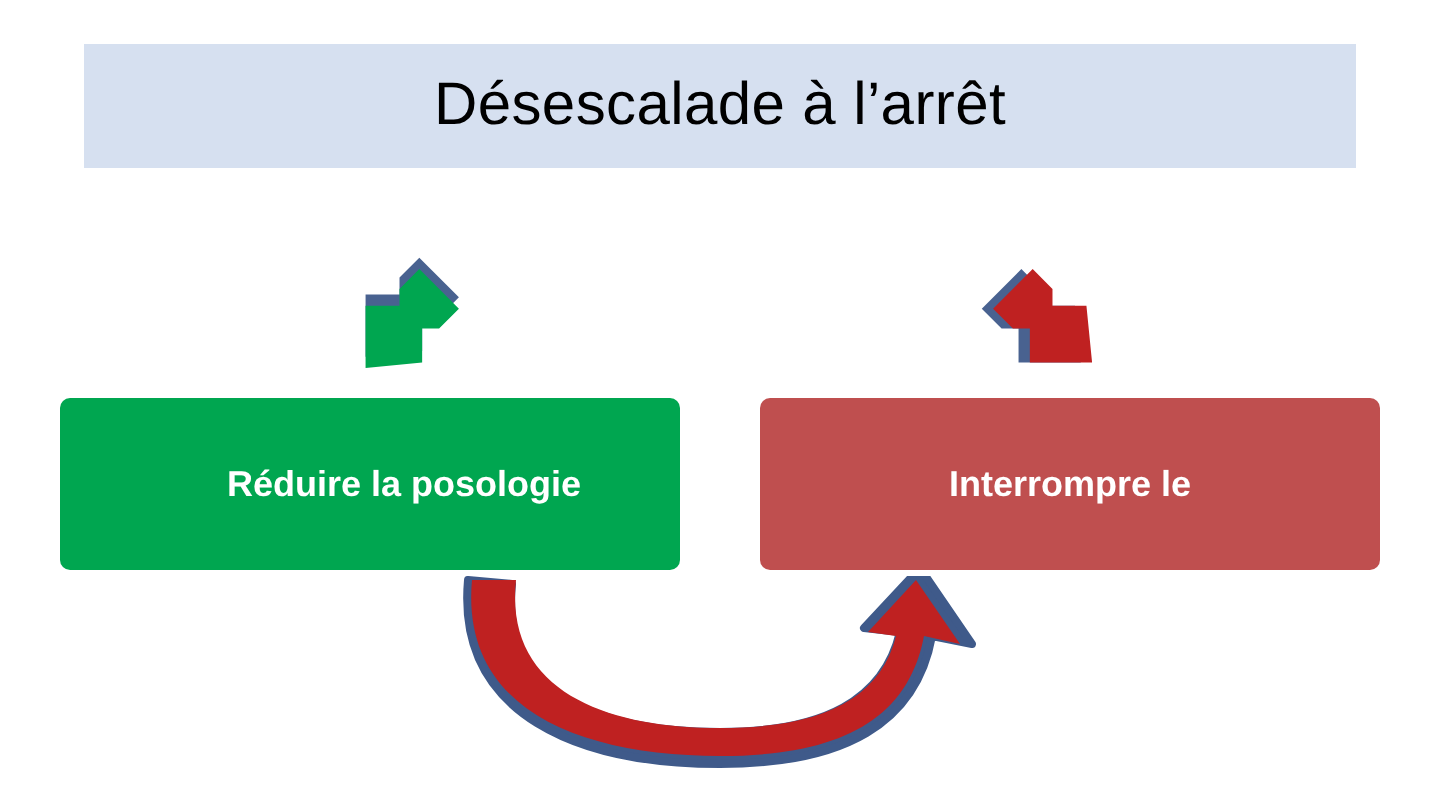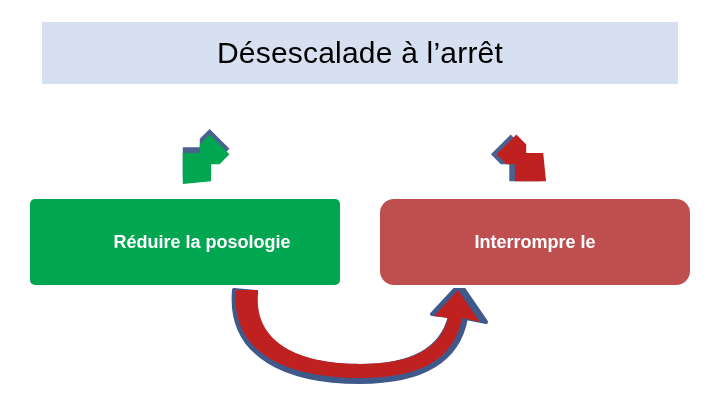--- a/index.html
+++ b/index.html
@@ -59,21 +59,20 @@
     height: 86px;
     background: #00a650;
     padding-left: 44px;
   }
   #box-stop {
     left: 380px;
     top: 199px;
     width: 310px;
     height: 86px;
     background: #bf4f4f;
-    border-radius: 14px;
   }
   .arrow-svg {
     position: absolute;
   }
   #arrow-green-wrap { left: 160px; top: 128px; width: 80px; height: 66px; }
   #arrow-red-wrap   { left: 478px; top: 128px; width: 80px; height: 66px; }
   #arrow-curve-wrap { left: 210px; top: 288px; width: 300px; height: 105px; }
 </style>
 </head>
 <body>

